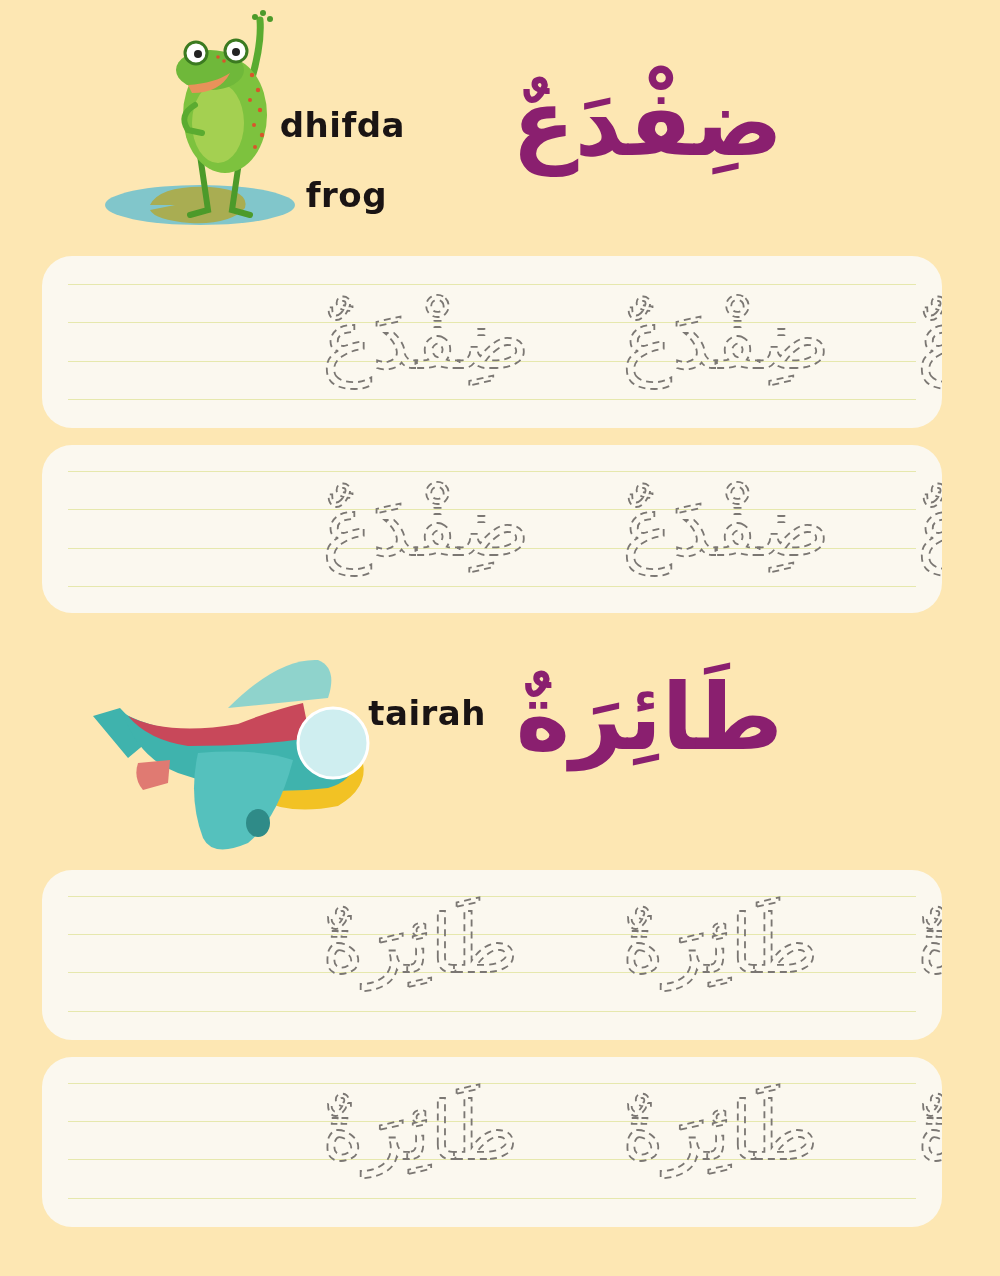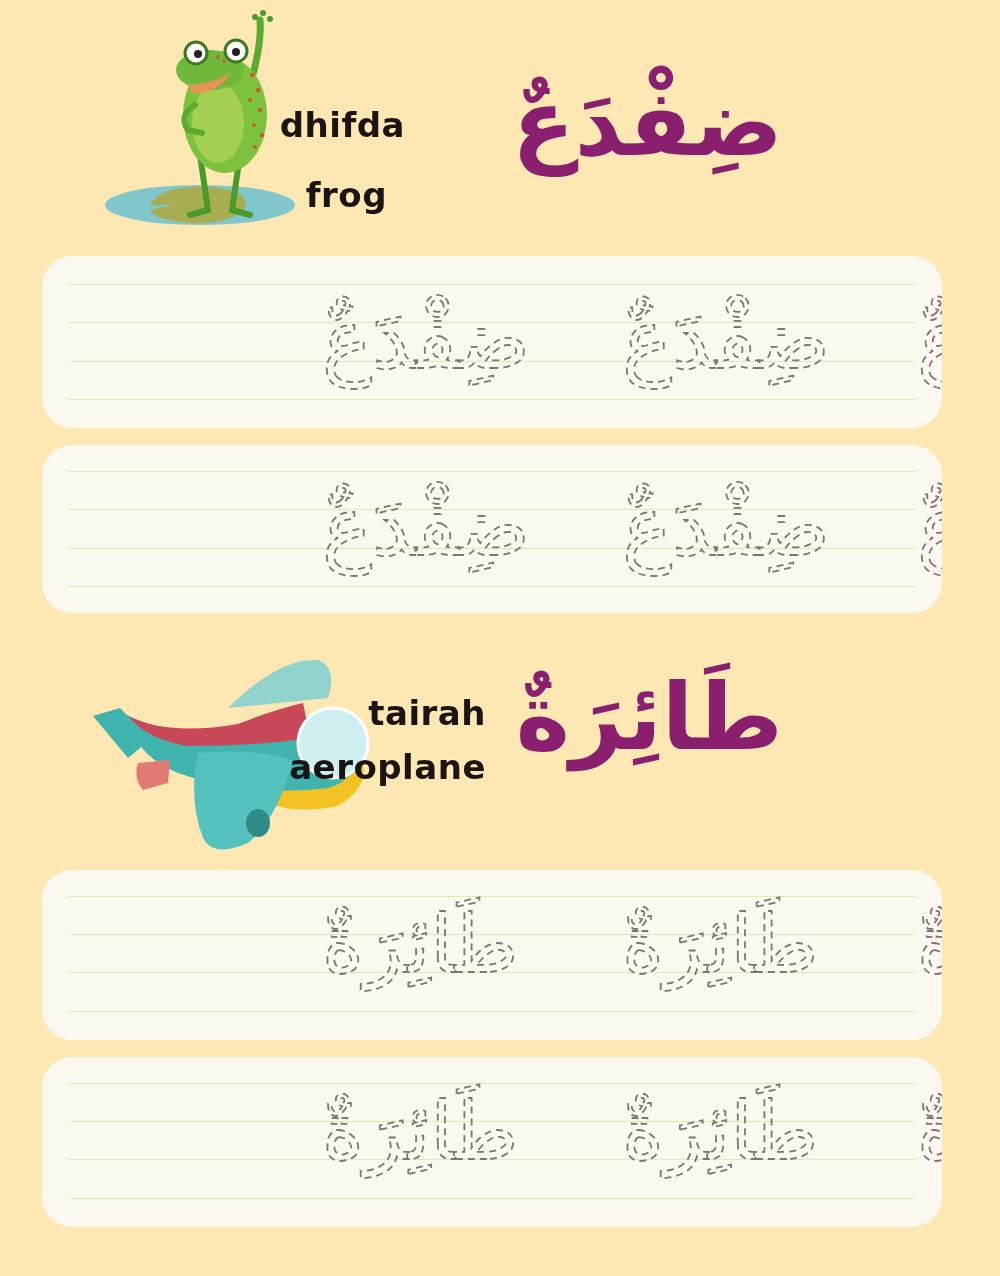--- a/index.html
+++ b/index.html
@@ -151,21 +151,20 @@
 
       <path d="M50 115 L82 112 L80 135 L55 142 Q45 130 50 115 Z" fill="#e07a72"></path>
 
       <path d="M110 105 Q170 100 205 112 Q190 170 160 195 Q125 210 115 190 Q100 150 110 105 Z" fill="#55c1bd"></path>
 
       <ellipse cx="170" cy="175" rx="12" ry="14" fill="#2f8b88"></ellipse>
     </svg>
   </div>
 
   <div class="translit" style="right:353px;top:66px;text-align:right;">tairah</div>
-  <div class="translit" style="right:353px;top:120px;">aeroplane</div>
 
   <div class="arabic-word" style="right:56px;top:42px;font-size:92px;">طَائِرَةٌ</div>
 
   <div class="panel" style="top:240px;height:170px;">
     <div class="rule" style="top:26px;"></div>
     <div class="rule" style="top:64px;"></div>
     <div class="rule" style="top:102px;"></div>
     <div class="rule" style="top:141px;"></div>
     <div class="trace" style="left:30px;">
       <svg viewBox="0 0 300 170">

